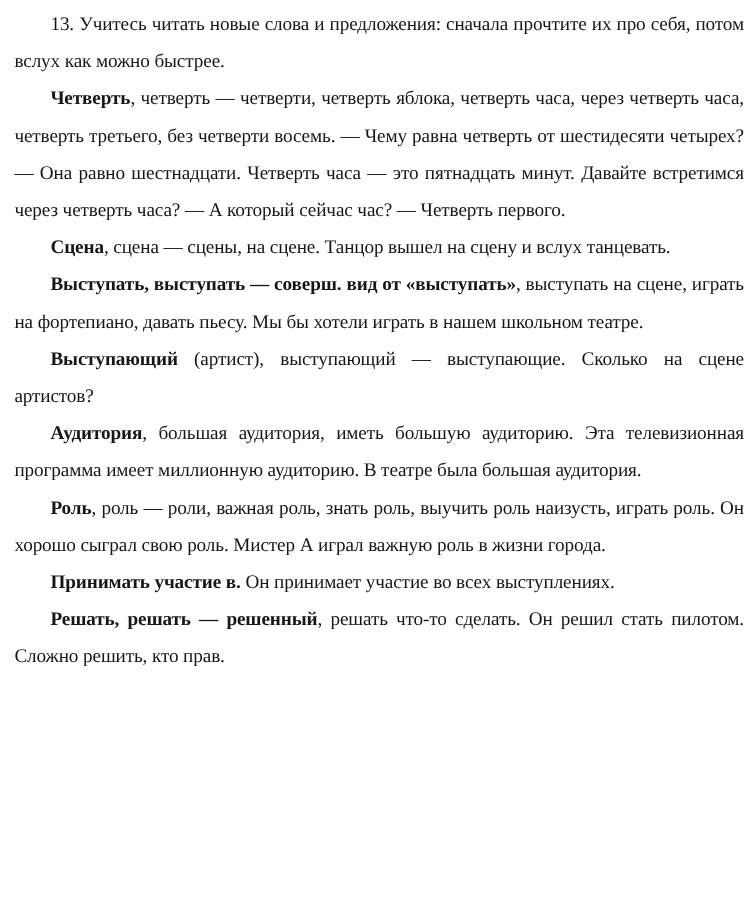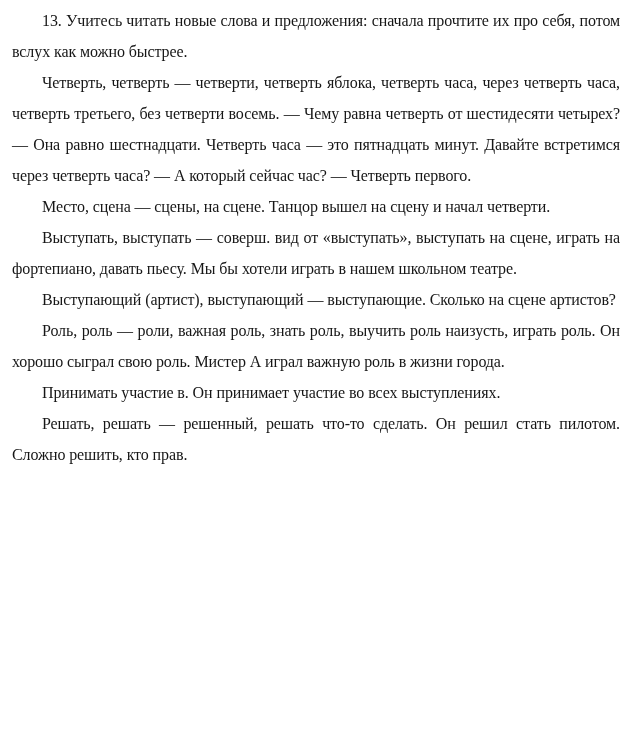--- a/index.html
+++ b/index.html
@@ -20,40 +20,41 @@
     letter-spacing: -0.1px;
     color: #161616;
     overflow: hidden;
   }
   p.para {
     text-align: justify;
     text-align-last: left;
     text-indent: 30px;
     margin: 0;
   }
-  .lead { font-weight: normal; }
+  .lead { font-weight: bold; }
 </style>
 </head>
 <body>
 
 <div class="page">
 
   <p class="para"><span>13.</span><span> Учитесь читать новые слова и предложения: сначала прочтите их про себя, потом вслух как можно быстрее.</span></p>
 
   <p class="para"><span class="lead">Четверть</span><span>, четверть — четверти, четверть яблока, четверть часа, через четверть часа, четверть третьего, без четверти восемь. — Чему равна четверть от шестидесяти четырех? — Она равно шестнадцати. Четверть часа — это пятнадцать минут. Давайте встретимся через четверть часа? — А который сейчас час? — Четверть первого.</span></p>
 
 
-  <p class="para"><span class="lead">Место</span><span>, сцена — сцены, на сцене. Танцор вышел на сцену и начал четверти.</span></p>
+  <p class="para"><span class="lead">Сцена</span><span>, сцена — сцены, на сцене. Танцор вышел на сцену и вслух танцевать.</span></p>
 
 
   <p class="para"><span class="lead">Выступать, выступать — соверш. вид от «выступать»</span><span>, выступать на сцене, играть на фортепиано, давать пьесу. Мы бы хотели играть в нашем школьном театре.</span></p>
 
 
   <p class="para"><span class="lead">Выступающий</span><span> (артист), выступающий — выступающие. Сколько на сцене артистов?</span></p>
 
+  <p class="para"><span class="lead">Аудитория</span><span>, большая аудитория, иметь большую аудиторию. Эта телевизионная программа имеет миллионную аудиторию. В театре была большая аудитория.</span></p>
 
   <p class="para"><span class="lead">Роль</span><span>, роль — роли, важная роль, знать роль, выучить роль наизусть, играть роль. Он хорошо сыграл свою роль. Мистер А играл важную роль в жизни города.</span></p>
 
   <p class="para"><span class="lead">Принимать участие в.</span><span> Он принимает участие во всех выступлениях.</span></p>
 
   <p class="para"><span class="lead">Решать, решать — решенный</span><span>, решать что-то сделать. Он решил стать пилотом. Сложно решить, кто прав.</span></p>
 
 </div>
 
 </body></html>

